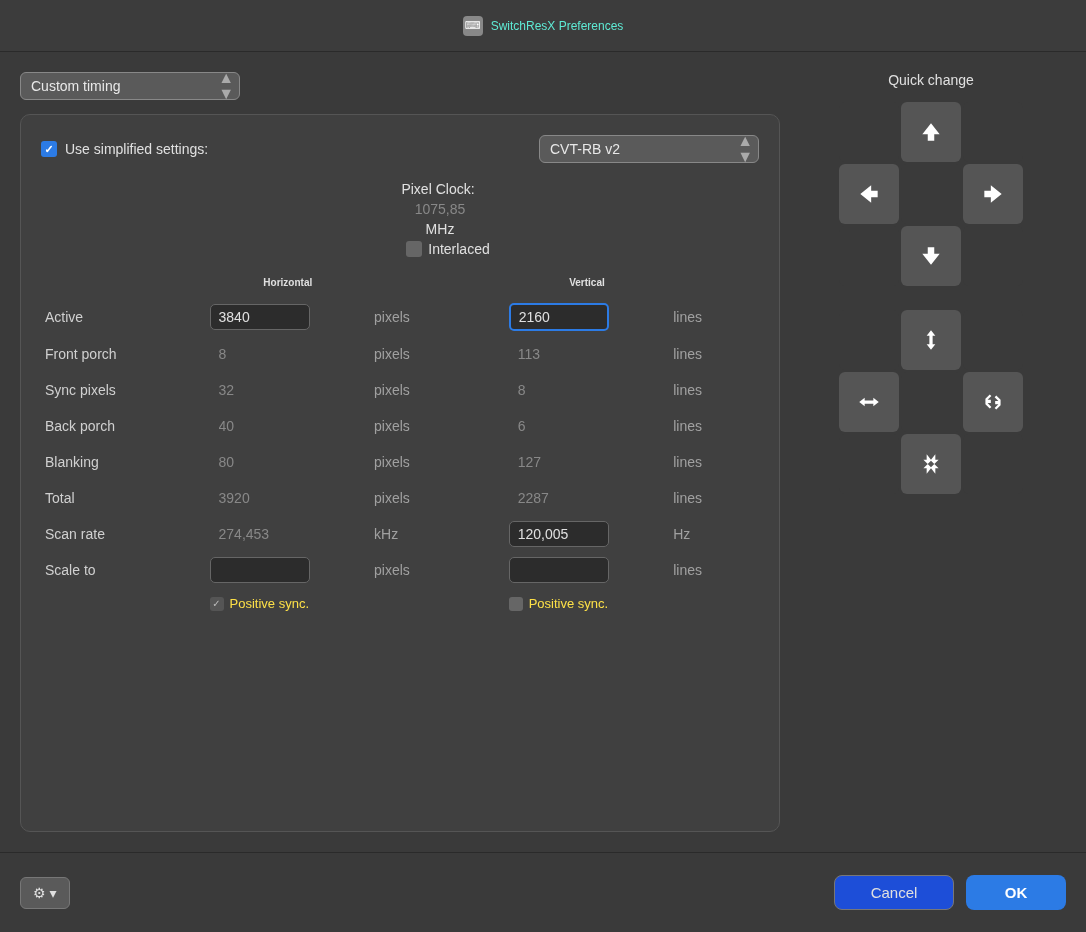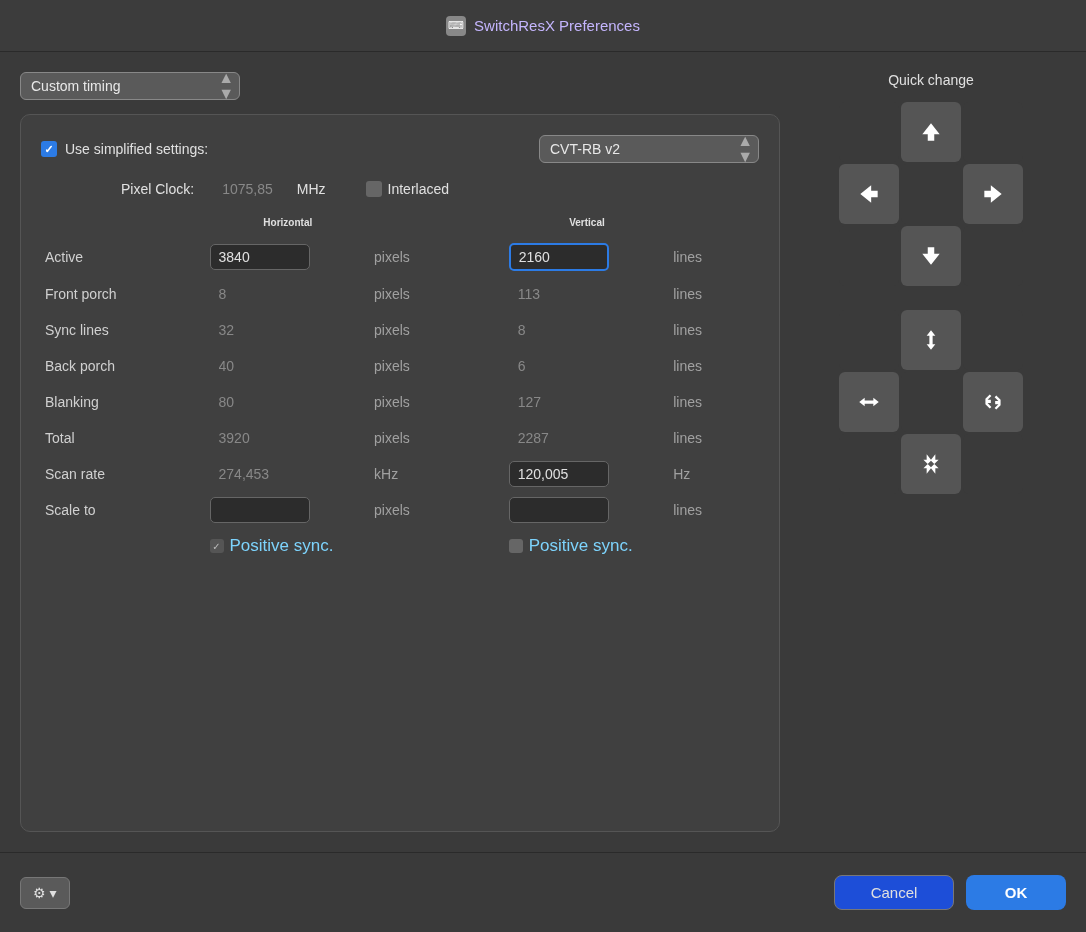--- a/index.html
+++ b/index.html
@@ -32,22 +32,22 @@
       background: #888;
       border-radius: 4px;
       display: flex;
       align-items: center;
       justify-content: center;
       font-size: 12px;
       color: white;
     }
 
     .title-bar-text {
-      color: #c4b5fd;
-      font-size: 15px;
+      color: #5eead4;
+      font-size: 12px;
       font-weight: 500;
     }
 
     .main-content {
       width: 100%;
       flex: 1;
       display: flex;
       flex-direction: row;
       padding: 20px 20px 20px 20px;
       gap: 16px;
@@ -150,23 +150,24 @@
 
     .simplified-label {
       color: #e0e0e0;
       font-size: 14px;
     }
 
     
     .pixel-clock-row {
       display: flex;
       align-items: center;
-      gap: 24px;
+      gap: 4px;
       margin-bottom: 20px;
       padding-left: 80px;
+      flex-direction: column;
     }
 
     .pixel-clock-label {
       color: #e0e0e0;
       font-size: 14px;
       margin-right: 4px;
     }
 
     .pixel-clock-value {
       color: #888;
@@ -284,22 +285,22 @@
       flex-shrink: 0;
     }
 
     .checkbox-check.checked::after {
       content: '✓';
       color: #bbb;
       font-size: 10px;
     }
 
     .sync-label {
-      color: #7dd3fc;
-      font-size: 17px;
+      color: #fde047;
+      font-size: 13px;
     }
 
     
     .bottom-bar {
       width: 100%;
       height: 80px;
       background: #3a3a3a;
       display: flex;
       align-items: center;
       justify-content: space-between;
@@ -472,21 +473,21 @@
           <tr>
             <td class="row-label">Front porch</td>
             <td><input class="field-input readonly-val" value="8" style=""></td>
             <td class="field-unit">pixels</td>
             <td class="divider-col"></td>
             <td><input class="field-input readonly-val" value="113" style=""></td>
             <td class="field-unit">lines</td>
           </tr>
 
           <tr>
-            <td class="row-label">Sync lines</td>
+            <td class="row-label">Sync pixels</td>
             <td><input class="field-input readonly-val" value="32" style=""></td>
             <td class="field-unit">pixels</td>
             <td class="divider-col"></td>
             <td><input class="field-input readonly-val" value="8" style=""></td>
             <td class="field-unit">lines</td>
           </tr>
 
           <tr>
             <td class="row-label">Back porch</td>
             <td><input class="field-input readonly-val" value="40" style=""></td>

